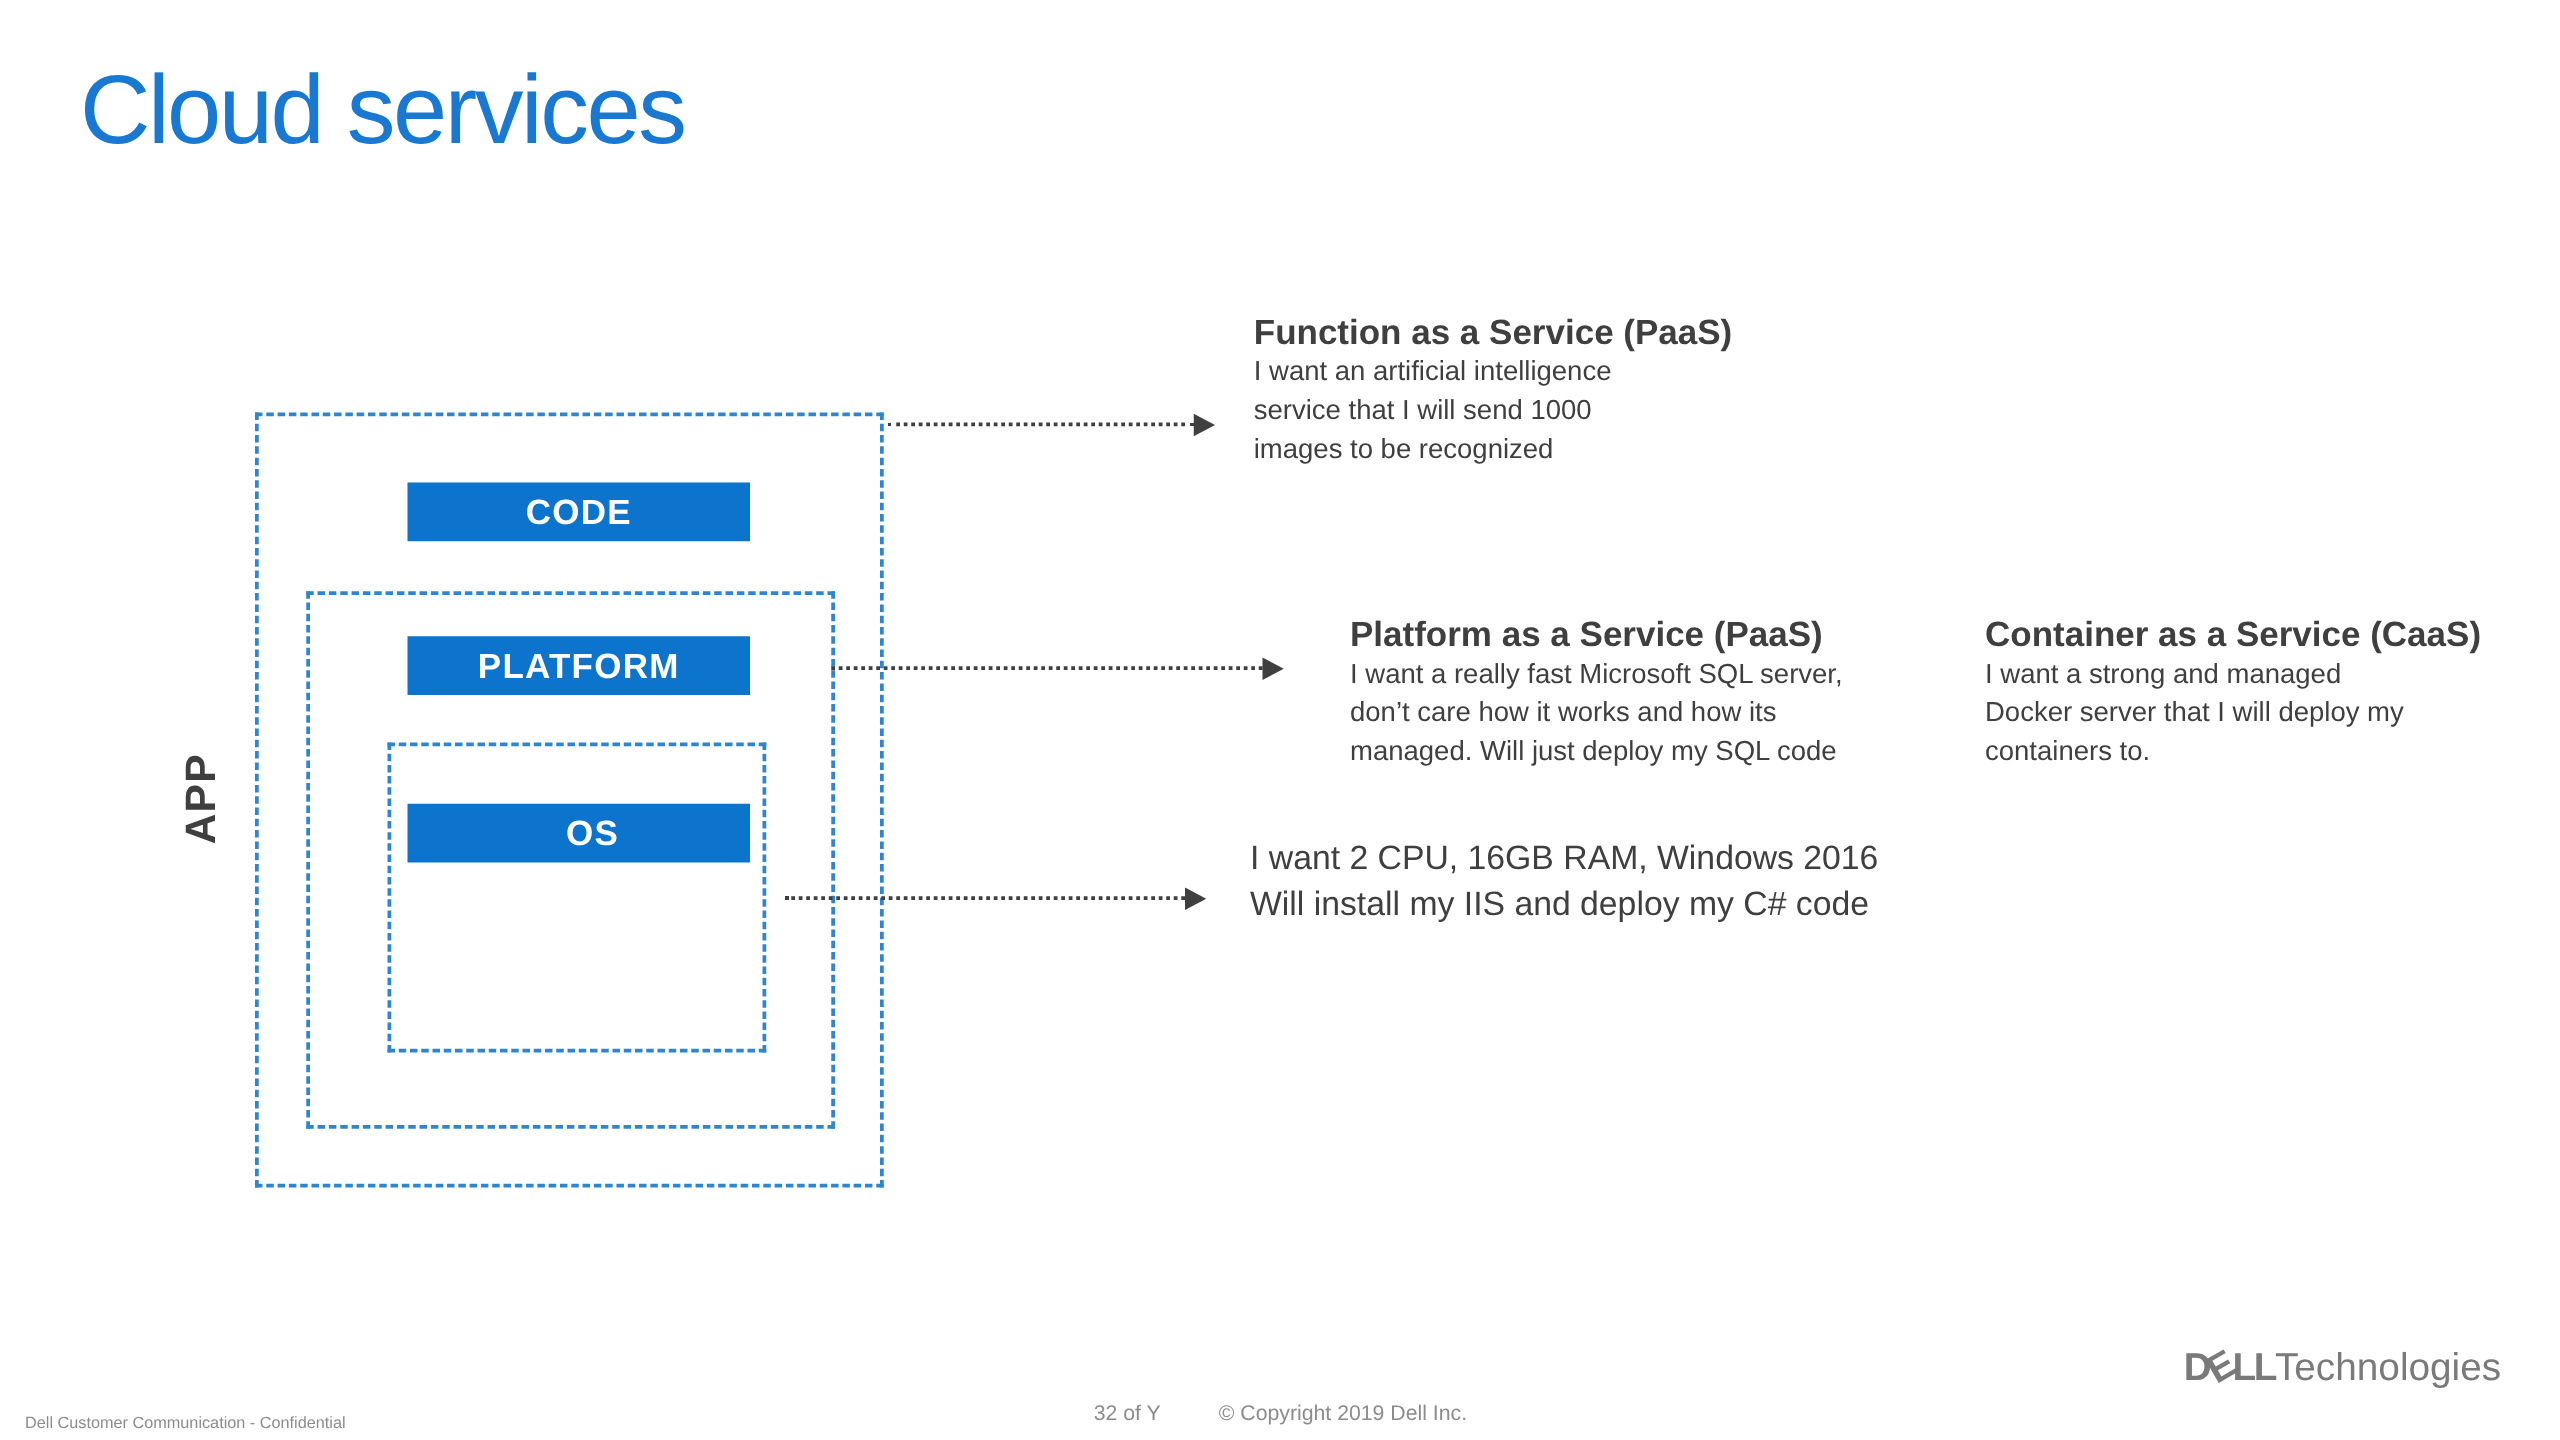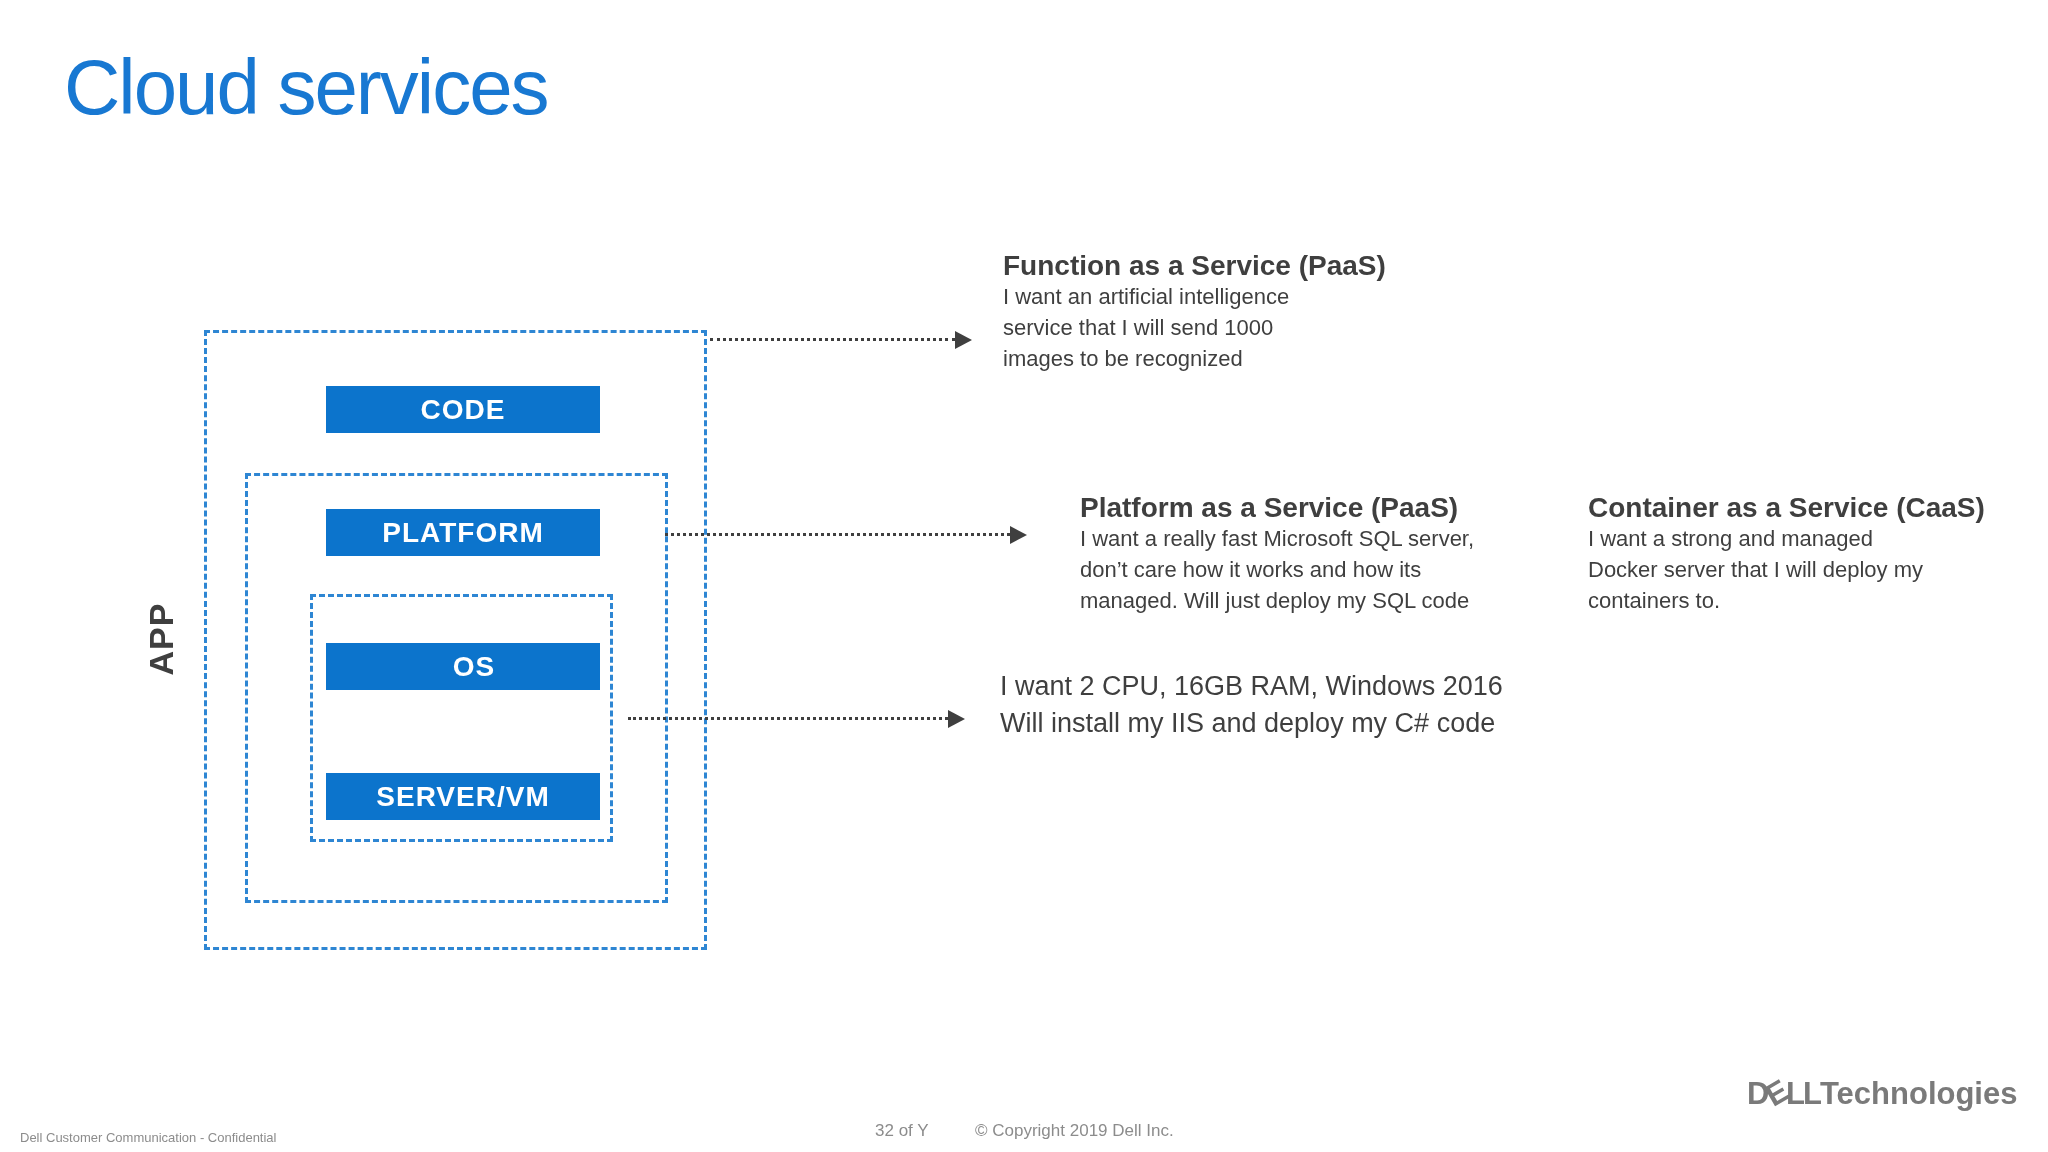--- a/index.html
+++ b/index.html
@@ -86,39 +86,38 @@
   .footer-copyright{
     position:absolute;left:975px;top:1121px;
     font-size:17px;color:var(--muted);
   }
   .logo{
     position:absolute;left:1747px;top:1076px;
     color:var(--logo-gray);font-size:31px;white-space:nowrap;
   }
   .logo .dell{font-weight:800;letter-spacing:-2px;}
   .logo .dell-e{display:inline-block;transform:rotate(-30deg);}
-  .logo .wordmark{font-weight:700;letter-spacing:0;}
+  .logo .wordmark{font-weight:400;letter-spacing:0;}
 </style>
 </head>
 <body>
 
 <div class="slide">
 
   <h1 class="slide-title">Cloud services</h1>
 
   <div class="dash-box box-outer"></div>
   <div class="dash-box box-middle"></div>
   <div class="dash-box box-inner"></div>
 
   <div class="app-label">APP</div>
 
   <div class="layer-bar bar-code">CODE</div>
   <div class="layer-bar bar-platform">PLATFORM</div>
   <div class="layer-bar bar-os">OS</div>
-  <div class="layer-bar bar-server">SERVER/VM</div>
 
   <div class="arrow arrow-faas"></div>
   <div class="arrow arrow-paas"></div>
   <div class="arrow arrow-iaas"></div>
 
   <div class="svc svc-faas">
     <div class="svc-heading">Function as a Service (PaaS)</div>
     <div class="svc-body">I want an artificial intelligence
 service that I will send 1000
 images to be recognized</div>

